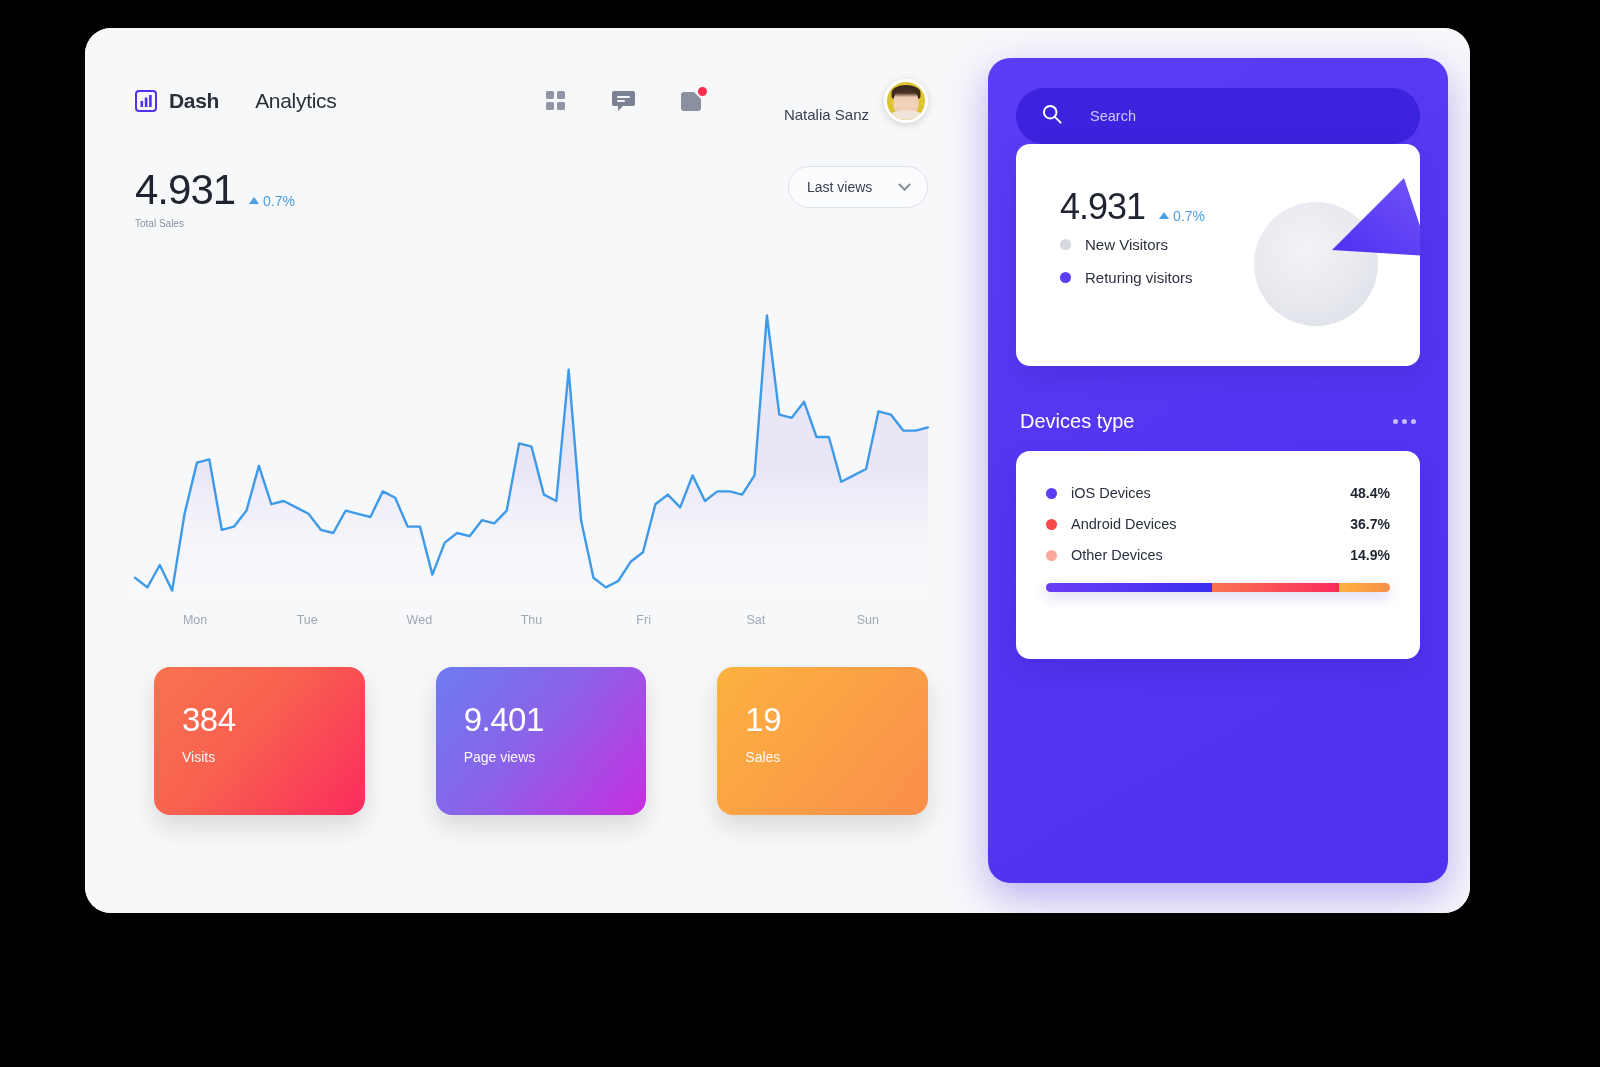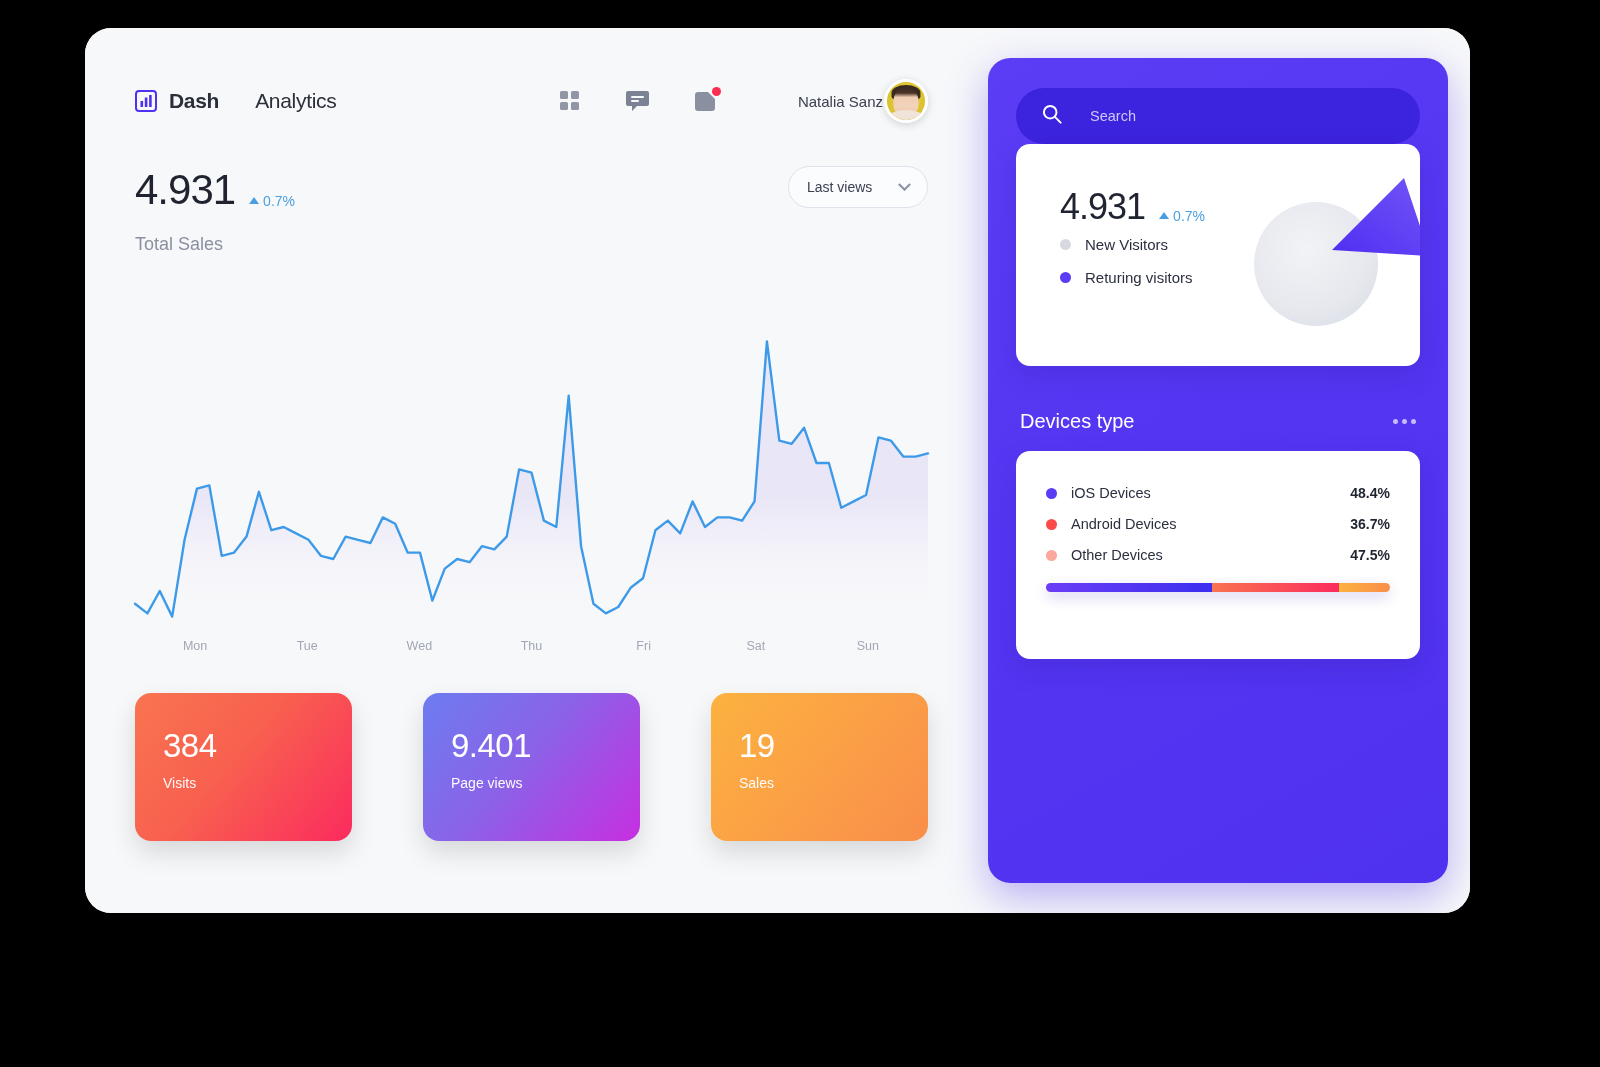--- a/index.html
+++ b/index.html
@@ -44,21 +44,21 @@
     display: flex;
     align-items: center;
     gap: 44px;
   }
   .ticon { position: relative; cursor: pointer; width: 24px; height: 24px; display:flex; align-items:center; justify-content:center;}
   .dot-badge {
     position: absolute; top: -2px; right: -3px;
     width: 9px; height: 9px; border-radius: 50%;
     background: #fb2e52;
   }
-  .user-wrap { display: flex; align-items: center; gap: 1px; margin-left: 36px; }
+  .user-wrap { display: flex; align-items: flex-end; gap: 15px; margin-left: 36px; }
   .user-name { font-size: 15px; color: #3b4050; white-space: nowrap; }
   .avatar {
     width: 44px; height: 44px; border-radius: 50%;
     background: radial-gradient(circle at 50% 42%, #e8cf4a 0%, #ddc32f 58%, #d4ba26 100%);
     border: 3px solid #ffffff;
     box-shadow: 0 2px 8px rgba(0,0,0,0.16);
     position: relative; overflow: hidden;
     flex: none;
   }
   .avatar .face {
@@ -88,21 +88,21 @@
   .kpi-row { display: flex; align-items: flex-start; }
   .kpi-main { display: flex; align-items: baseline; gap: 14px; }
   .kpi-value { font-size: 42px; font-weight: 400; color: #1f2430; letter-spacing: -1px; }
   .kpi-delta { font-size: 14px; color: #4a9fe0; display: flex; align-items: center; gap: 4px; }
   .caret-up {
     width: 0; height: 0;
     border-left: 5px solid transparent;
     border-right: 5px solid transparent;
     border-bottom: 7px solid #4a9fe0;
   }
-  .kpi-label { font-size: 18px; color: #8b90a0; margin-top: 20px; }
+  .kpi-label { font-size: 10px; color: #8b90a0; margin-top: 4px; }
   .selector {
     margin-left: auto;
     display: flex; align-items: center; justify-content: space-between;
     width: 140px; height: 42px;
     border: 1px solid #dfe2ea;
     border-radius: 21px;
     background: #fbfcfd;
     padding: 0 18px;
     cursor: pointer;
     font-size: 14px; color: #3b4050;
@@ -123,21 +123,21 @@
     padding: 0 4px;
   }
   .axis span {
     flex: 1;
     text-align: center;
     font-size: 12.5px;
     color: #a2a7b5;
   }
 
   
-  .cards { display: flex; gap: 71px; padding: 40px 50px 0 50px; }
+  .cards { display: flex; gap: 71px; padding: 40px 50px 0 69px; }
   .card {
     flex: 1;
     height: 148px;
     border-radius: 16px;
     padding: 34px 28px 0 28px;
     color: #fff;
     position: relative;
     box-shadow: 0 12px 26px rgba(0,0,0,0.13);
   }
   .card-value { font-size: 33px; font-weight: 400; letter-spacing: -0.5px; }
@@ -392,21 +392,21 @@
               <span class="dev-pct">48.4%</span>
             </div>
             <div class="dev-row">
               <span class="ldot" style="background: rgb(251, 74, 74);"></span>
               <span class="dev-name">Android Devices</span>
               <span class="dev-pct">36.7%</span>
             </div>
             <div class="dev-row">
               <span class="ldot" style="background: rgb(251, 167, 155);"></span>
               <span class="dev-name">Other Devices</span>
-              <span class="dev-pct">47.5%</span>
+              <span class="dev-pct">14.9%</span>
             </div>
           </div>
         <div class="bar" id="dev-bar">
             <i style="width: 48.4%; background: linear-gradient(90deg, rgb(107, 61, 245), rgb(60, 46, 240));"></i>
             <i style="width: 36.7%; background: linear-gradient(90deg, rgb(249, 116, 80), rgb(251, 43, 94));"></i>
             <i style="width: 14.9%; background: linear-gradient(90deg, rgb(252, 178, 63), rgb(249, 142, 74));"></i>
           </div>
       </div>
 
     </div>

